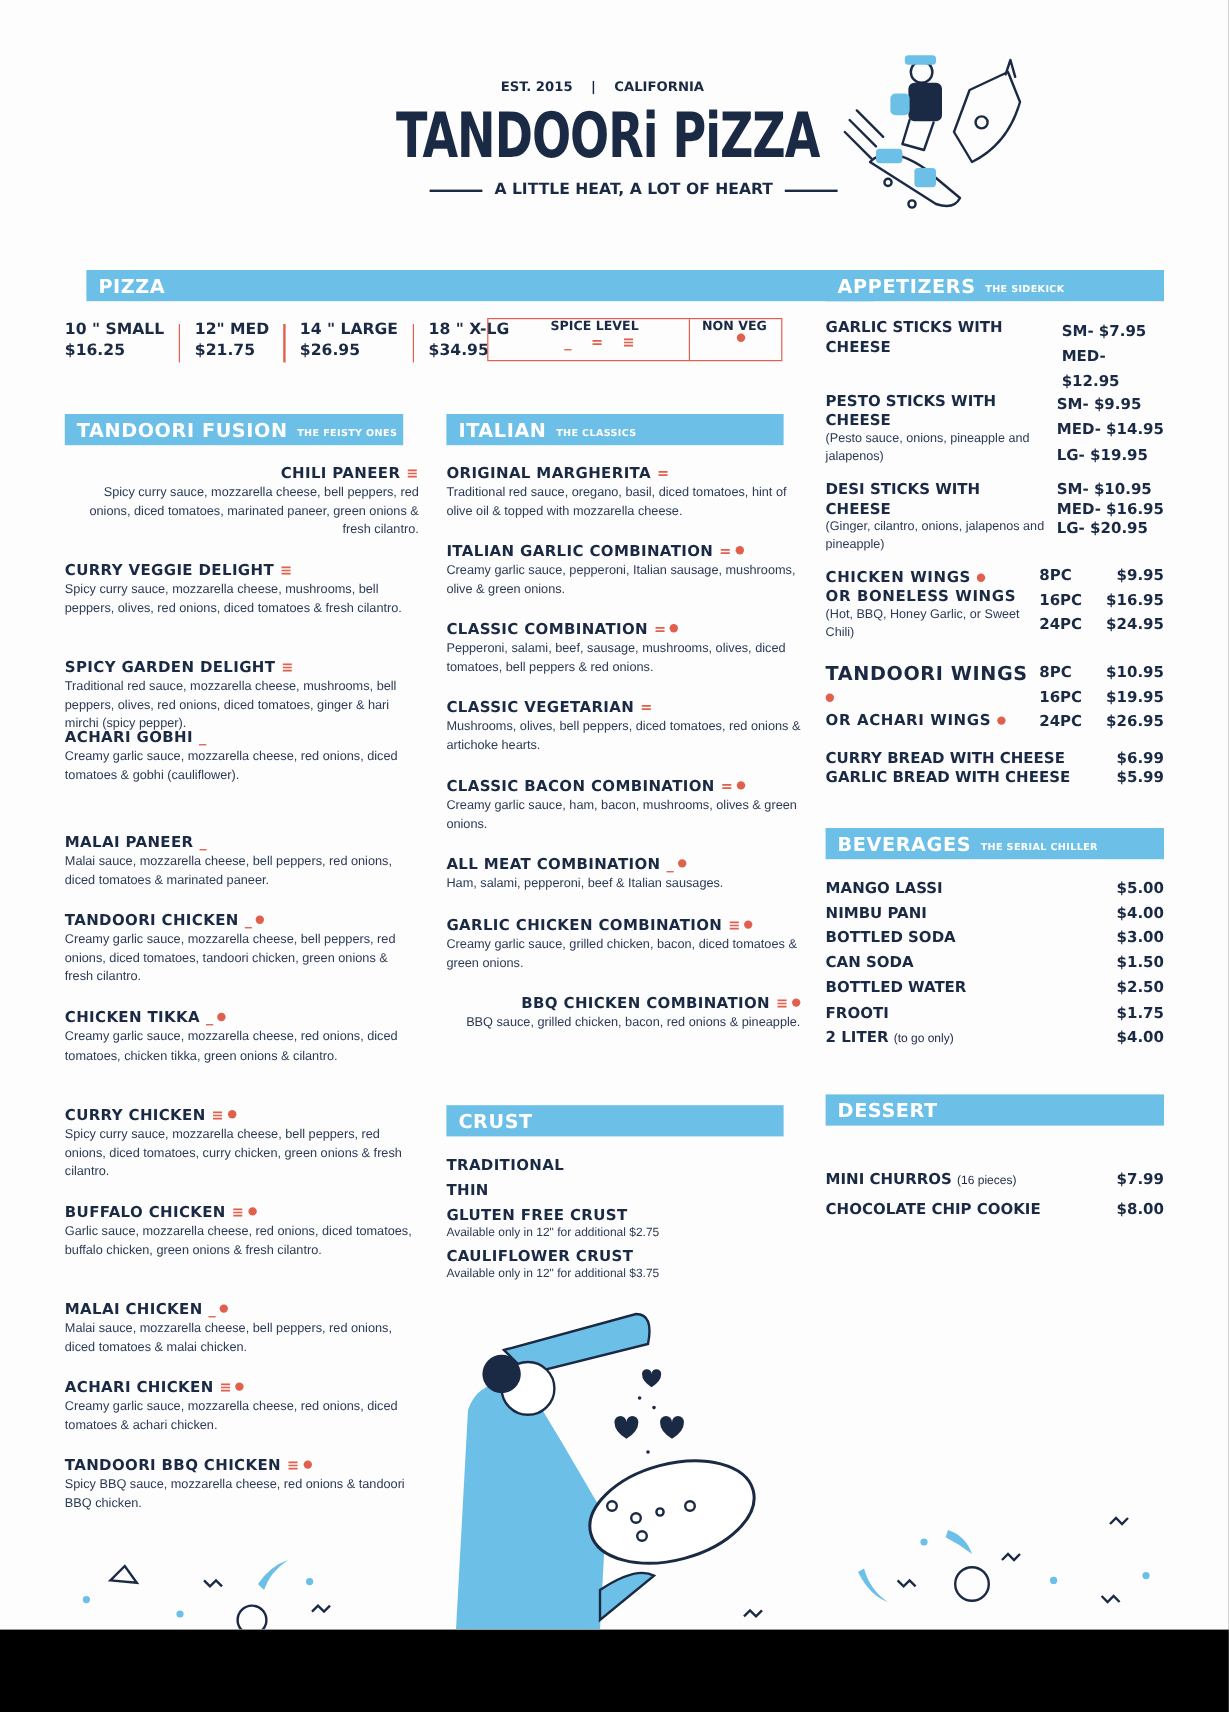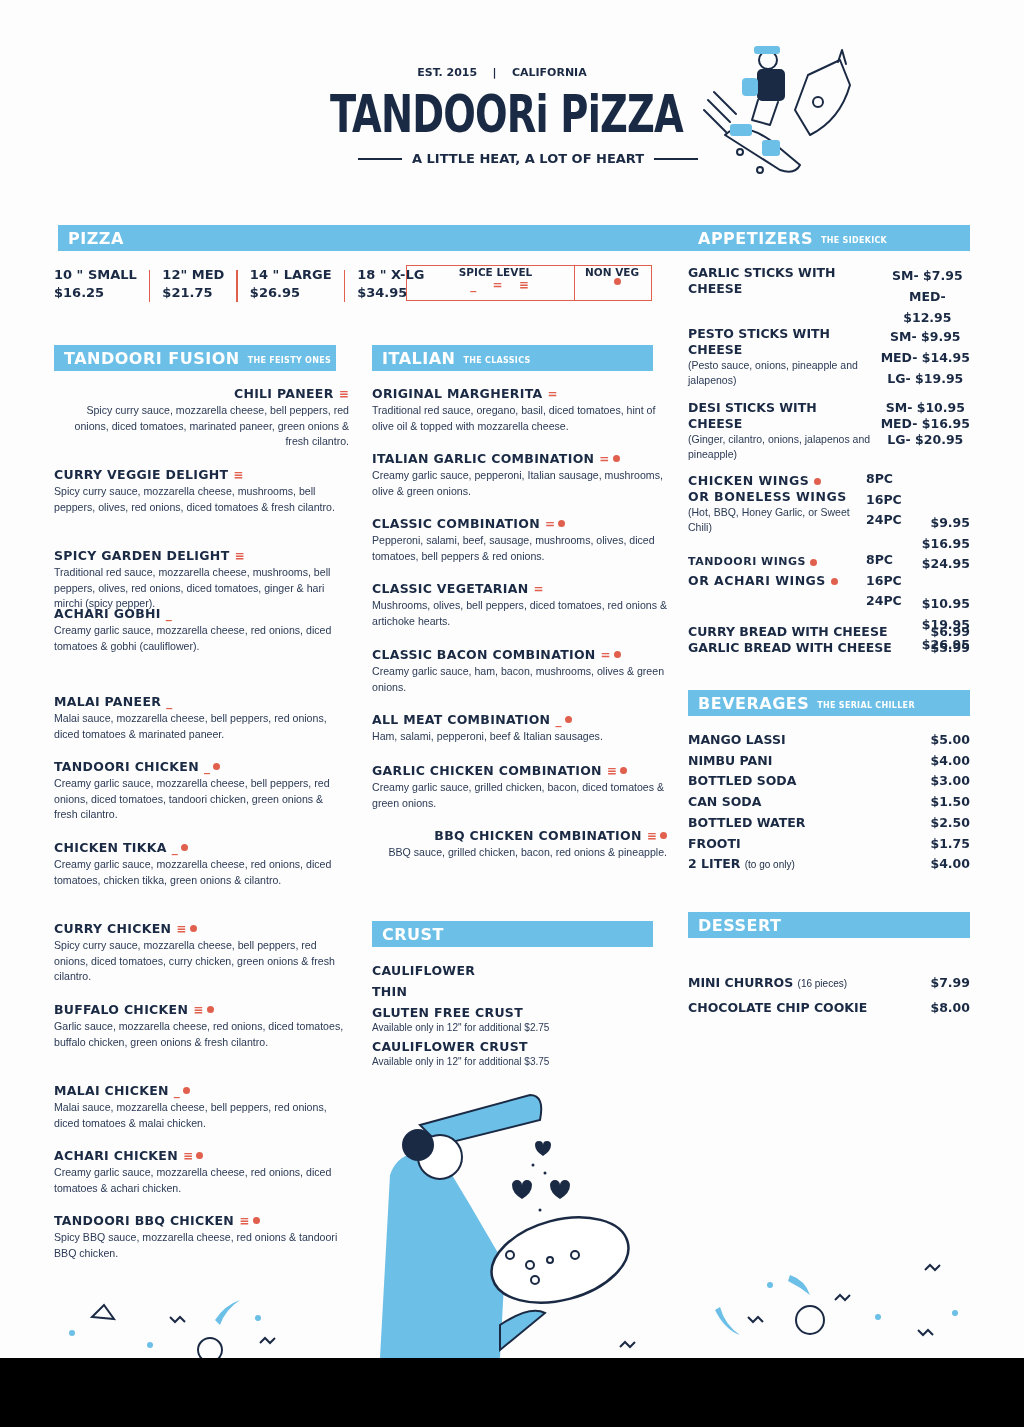--- a/index.html
+++ b/index.html
@@ -35,25 +35,25 @@
   .item .n { font-family:"DejaVu Sans",sans-serif; font-weight:bold; font-size:12.5px; line-height:16px; letter-spacing:0.3px; white-space:nowrap; }
   .item .n .mk { color:#e0604d; margin-left:5px; font-size:12px; }
   .item .n .dot { margin-left:3px; margin-top:-3px; }
   .item .d { font-size:10.6px; line-height:15.5px; color:#2b3a55; margin-top:1px; }
 
   .crust .n { font-family:"DejaVu Sans",sans-serif; font-weight:bold; font-size:12.5px; line-height:17px; letter-spacing:0.3px; }
   .crust .d { font-size:10px; line-height:14px; color:#2b3a55; }
 
   
   .row { position:absolute; left:688px; width:282px; display:flex; justify-content:space-between; font-family:"DejaVu Sans",sans-serif; font-weight:bold; font-size:12.5px; line-height:16px; }
-  .row .p { text-align:center; }
+  .row .p { text-align:left; }
   .sub { font-family:"Liberation Sans",sans-serif; font-weight:normal; font-size:10.5px; line-height:15px; color:#2b3a55; }
   .small { font-family:"Liberation Sans",sans-serif; font-weight:normal; font-size:10px; }
   .pc { position:absolute; left:866px; font-family:"DejaVu Sans",sans-serif; font-weight:bold; font-size:12.5px; line-height:20.5px; }
-  .pp { position:absolute; right:54px; text-align:right; font-family:"DejaVu Sans",sans-serif; font-weight:bold; font-size:12.5px; line-height:20.5px;margin-top:44px; }
+  .pp { position:absolute; right:54px; text-align:right; font-family:"DejaVu Sans",sans-serif; font-weight:bold; font-size:12.5px; line-height:20.5px; }
 </style>
 </head>
 <body>
 
 <div class="page">
 
   <div class="abs est">
     <span class="inner">
       <span>EST. 2015</span>
       &nbsp;&nbsp;&nbsp;<span>|</span>&nbsp;&nbsp;&nbsp;
@@ -81,21 +81,21 @@
       <circle cx="68" cy="20" r="9"></circle>
       <rect x="58" y="30" width="26" height="30" rx="4" fill="#1b2a44"></rect>
       <path d="M58 60 L52 80 L70 85 L78 62"></path>
     </g>
     <rect x="54" y="6" width="26" height="8" rx="3" fill="#6cbfe6"></rect>
     <rect x="42" y="38" width="16" height="18" rx="4" fill="#6cbfe6"></rect>
     <rect x="30" y="84" width="22" height="12" rx="3" fill="#6cbfe6"></rect>
     <rect x="62" y="100" width="18" height="16" rx="3" fill="#6cbfe6"></rect>
   </svg>
 
-  <div class="bar" style="left:58px;top:225px;width:656px">
+  <div class="bar" style="left:72px;top:225px;width:656px">
     <span class="t">PIZZA</span>
   </div>
   <div class="abs sizes">
     <div class="size">
         <div>10 " SMALL</div>
         <div>$16.25</div>
       </div>
     <div class="sep"></div>
     <div class="size">
         <div>12" MED</div>
@@ -214,21 +214,21 @@
       <div class="item" style="left: 372px; top: 828px; text-align: right;">
         <div class="n"><span>BBQ CHICKEN COMBINATION</span><span class="mk">≡</span><span class="dot"></span></div>
         <div class="d">BBQ sauce, grilled chicken, bacon, red onions &amp; pineapple.</div>
       </div>
     </div>
 
   <div class="bar" style="left:372px;top:921px;width:281px">
     <span class="t">CRUST</span>
   </div>
   <div class="abs crust" style="left:372px;top:962px;width:290px">
-    <div class="n" style="margin-bottom:4px">CAULIFLOWER</div>
+    <div class="n" style="margin-bottom:4px">TRADITIONAL</div>
     <div class="n" style="margin-bottom:4px">THIN</div>
     <div class="n">GLUTEN FREE CRUST</div>
     <div class="d" style="margin-bottom:3px">Available only in 12" for additional $2.75</div>
     <div class="n">CAULIFLOWER CRUST</div>
     <div class="d">Available only in 12" for additional $3.75</div>
   </div>
 
   <div class="bar" style="left:688px;top:225px;width:282px">
     <span class="t">APPETIZERS</span>
     <span class="s">THE SIDEKICK</span>
@@ -276,21 +276,21 @@
     <div>16PC</div>
     <div>24PC</div>
   </div>
   <div class="pp" style="top:469px">
     <div>$9.95</div>
     <div>$16.95</div>
     <div>$24.95</div>
   </div>
 
   <div class="abs" style="left:688px;top:552px;width:170px">
-    <div class="hd" style="font-size:11px;line-height:19px"><span>TANDOORI WINGS</span> <span class="dot"></span></div>
+    <div class="hd" style="font-size:16px;line-height:19px"><span>TANDOORI WINGS</span> <span class="dot"></span></div>
     <div class="hd" style="font-size:12.5px;line-height:19px"><span>OR ACHARI WINGS</span> <span class="dot"></span></div>
   </div>
   <div class="pc" style="top:550px">
     <div>8PC</div>
     <div>16PC</div>
     <div>24PC</div>
   </div>
   <div class="pp" style="top:550px">
     <div>$10.95</div>
     <div>$19.95</div>

